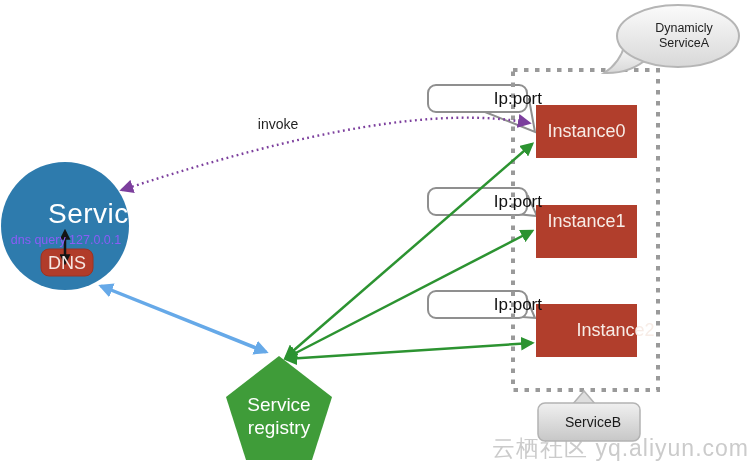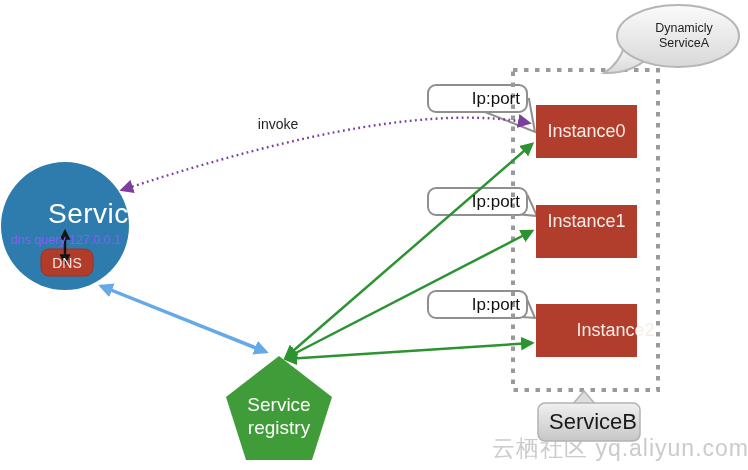--- a/index.html
+++ b/index.html
@@ -5,29 +5,29 @@
   html,body{margin:0;padding:0;background:#fff;}
   #stage{
     position:relative;width:748px;height:470px;background:#ffffff;
     overflow:hidden;font-family:"Liberation Sans",sans-serif;
   }
   #shapes{position:absolute;left:0;top:0;z-index:1;}
   .lbl{position:absolute;z-index:3;pointer-events:none;}
   .center{text-align:center;}
   .lbl-servicea{left:0px;top:198px;width:130px;font-size:28px;color:#ffffff;letter-spacing:0.5px;margin-left:41px;}
   .lbl-dnsquery{left:0px;top:233px;width:132px;font-size:12.5px;color:#8b5cf6;}
-  .lbl-dns{left:41px;top:250px;width:52px;height:26px;line-height:26px;font-size:14px;color:#f6e7e2;}
+  .lbl-dns{left:41px;top:250px;width:52px;height:26px;line-height:26px;font-size:18px;color:#f6e7e2;}
   .lbl-invoke{left:238px;top:116px;width:80px;font-size:14px;color:#1f1f1f;}
   .lbl-registry{left:221px;top:393px;width:116px;font-size:19px;line-height:23px;color:#ffffff;}
   .lbl-instance{left:536px;width:101px;height:53px;line-height:53px;font-size:18px;color:#f7ece6;}
   .lbl-inst0{top:105px;} .lbl-inst1{top:195px;} .lbl-inst2{top:304px;padding-left:29px;}
-  .lbl-callout{left:428px;width:92px;height:27px;line-height:27px;font-size:17px;color:#111;text-align:right;padding-right:7px;}
+  .lbl-callout{left:428px;width:92px;height:27px;line-height:27px;font-size:17px;color:#111;text-align:right;padding-right:7px;padding-left:22px;}
   .lbl-co0{top:85px;} .lbl-co1{top:188px;} .lbl-co2{top:291px;}
   .lbl-bubble{left:618px;top:21px;width:132px;font-size:12.5px;line-height:15px;color:#222;}
-  .lbl-serviceb{left:538px;top:403px;width:110px;height:38px;line-height:38px;font-size:22px;color:#191919;}
+  .lbl-serviceb{left:538px;top:403px;width:110px;height:38px;line-height:38px;font-size:14px;color:#191919;}
   .lbl-watermark{left:492px;top:433px;z-index:0;font-size:23px;color:#cbcbcb;white-space:nowrap;letter-spacing:1px;}
 </style>
 </head>
 <body>
 
 <div id="stage">
 
   <div class="lbl lbl-watermark">云栖社区 yq.aliyun.com</div>
 
   <svg id="shapes" width="748" height="470" viewBox="0 0 748 470">

